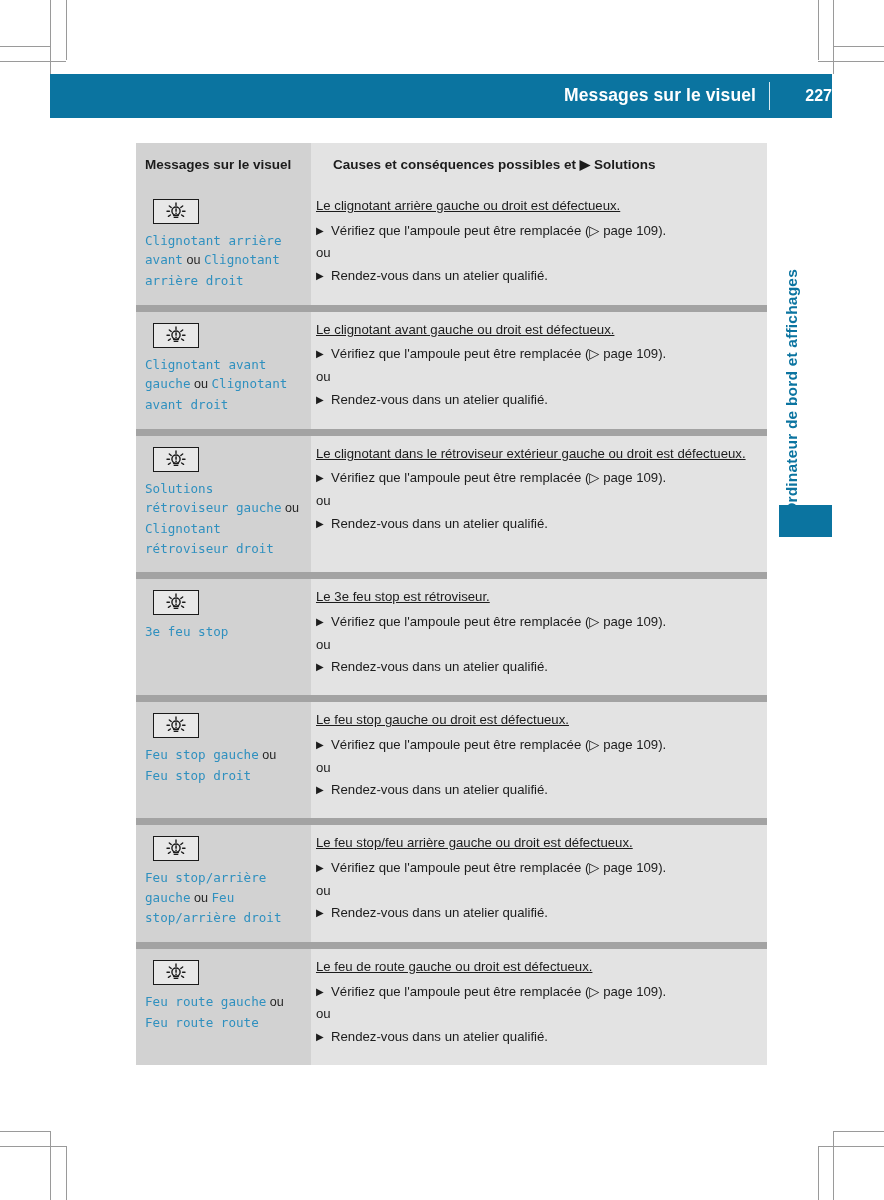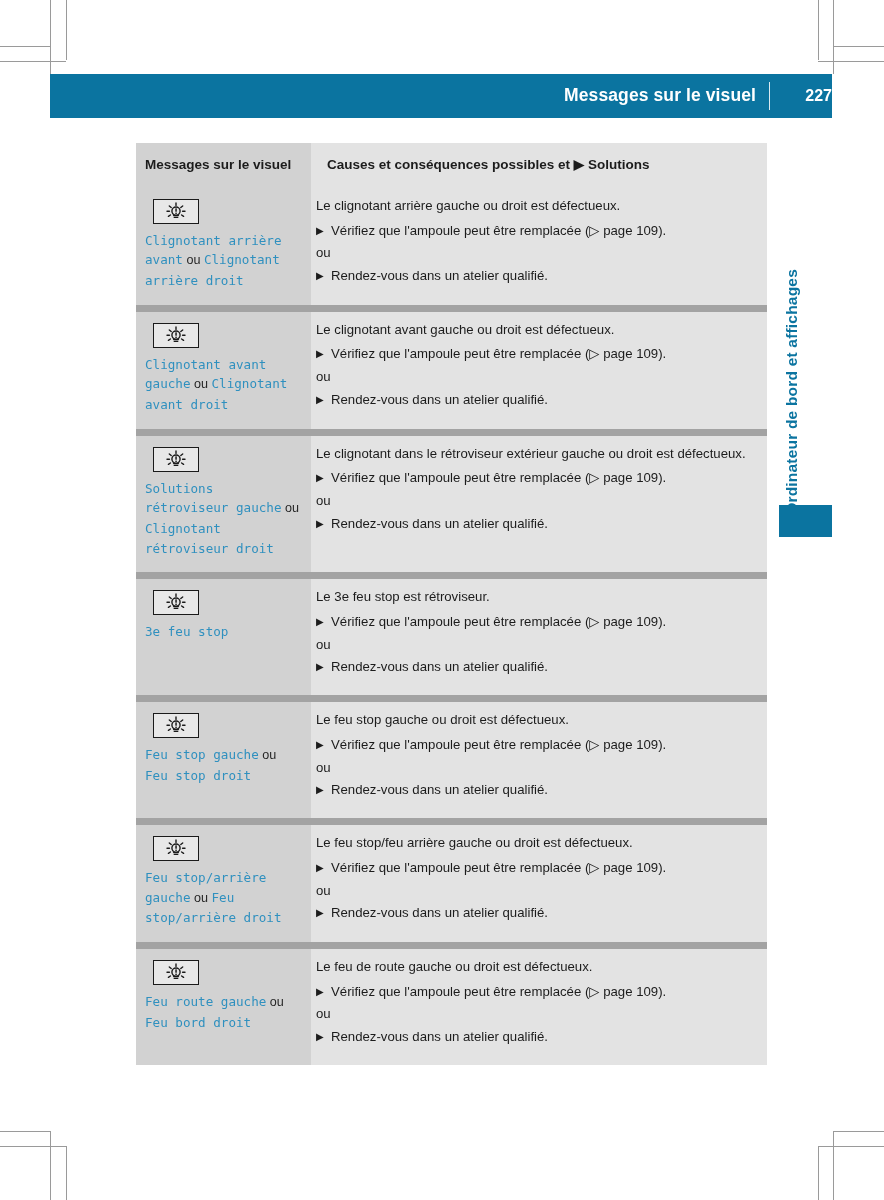--- a/index.html
+++ b/index.html
@@ -106,21 +106,21 @@
   .msg-table th {
     text-align: left;
     vertical-align: top;
     font-size: 13.5px;
     font-weight: bold;
     color: #1c1c1c;
     line-height: 1.32;
     padding: 13px 12px 14px 9px;
   }
   .msg-table th.h-msg  { background: #d2d2d2; }
-  .msg-table th.h-body { background: #e3e3e3; padding-left: 16px; }
+  .msg-table th.h-body { background: #e3e3e3; padding-left: 22px; }
 
   .msg-table td {
     vertical-align: top;
     padding: 0;
   }
   td.cell-msg  { background: #d2d2d2; padding: 9px 10px 14px 9px; }
   td.cell-body { background: #e3e3e3; padding: 9px 14px 14px 5px; }
 
   tr.msg-row + tr.msg-row td { border-top: 7px solid #a3a3a3; }
 
@@ -150,20 +150,21 @@
     font-size: 12.6px;
     color: #262626;
   }
 
   
   .cause {
     font-size: 13.2px;
     color: #1c1c1c;
     line-height: 1.42;
     margin: 0 0 6px 0;
+    text-decoration: underline;
   }
   .step {
     font-size: 13.2px;
     color: #1c1c1c;
     line-height: 1.42;
     margin: 0 0 4px 0;
     padding-left: 15px;
     position: relative;
   }
   .step .tri {
@@ -430,21 +431,21 @@
                 <path d="M17.6 9.2 h2.4"></path>
                 <path d="M3.4 14.3 l2.0 -1.3"></path>
                 <path d="M18.6 14.3 l-2.0 -1.3"></path>
               </g>
               <g fill="#1a1a1a">
                 <rect x="10.3" y="6.3" width="1.5" height="3.5" rx="0.5"></rect>
                 <rect x="10.3" y="10.5" width="1.5" height="1.5" rx="0.5"></rect>
               </g>
             </svg>
           </div>
-          <div class="disp"><span class="">Feu route gauche</span><span class="sep"> ou </span><span class="">Feu bord droit</span></div>
+          <div class="disp"><span class="">Feu route gauche</span><span class="sep"> ou </span><span class="">Feu route route</span></div>
         </td>
         <td class="cell-body">
           <p class="cause">Le feu de route gauche ou droit est défectueux.</p>
           <p class="step"><span class="tri">▶</span><span>Vérifiez que l'ampoule peut être remplacée (▷ page 109).</span></p>
           <p class="orword">ou</p>
           <p class="step"><span class="tri">▶</span><span>Rendez-vous dans un atelier qualifié.</span></p>
         </td>
       </tr>
     </tbody>
 </table>

